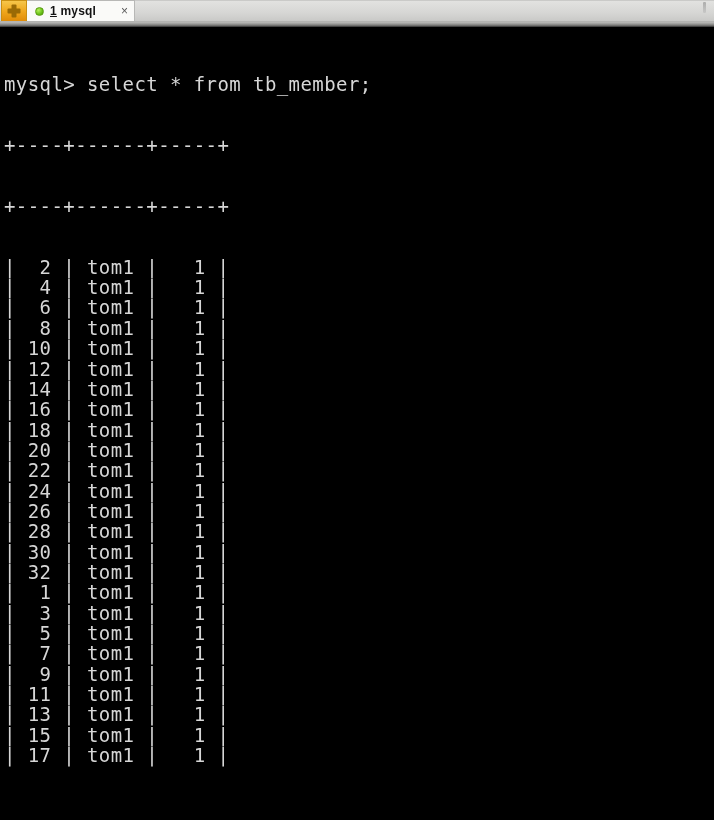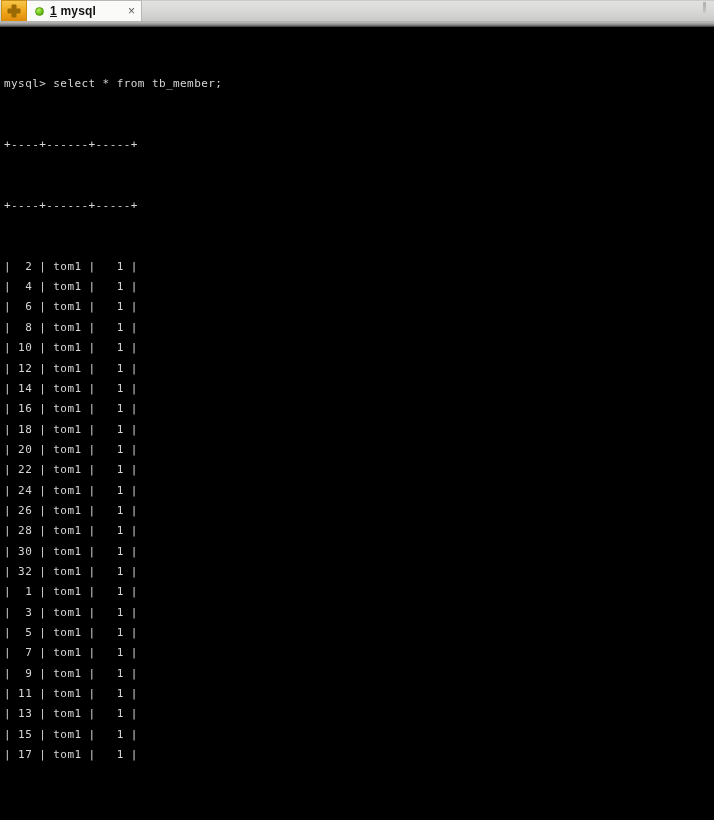--- a/index.html
+++ b/index.html
@@ -96,21 +96,21 @@
     height: 9px;
     border-radius: 50%;
     background: radial-gradient(circle at 35% 32%, #b6ef5e 0%, #6cc41a 55%, #3f8a06 100%);
     border: 1px solid #5d9e14;
     box-sizing: border-box;
     margin-right: 6px;
     flex: 0 0 auto;
   }
 
   .tab-label {
-    margin-right: 32px;
+    margin-right: 25px;
     letter-spacing: 0.2px;
   }
   .tab-label .mnemonic {
     text-decoration: underline;
   }
 
   .tab-close-icon {
     font-family: "Liberation Sans", sans-serif;
     font-size: 12px;
     font-weight: normal;
@@ -154,21 +154,21 @@
     background: linear-gradient(to bottom, #bdbdbb 0%, #9a9a98 40%, #6a6a68 75%, #2c2c2c 100%);
   }
 
   
   #terminal {
     width: 714px;
     height: 793px;
     background: #000000;
     color: #d6d6d6;
     font-family: "DejaVu Sans Mono", monospace;
-    font-size: 11px;
+    font-size: 19px;
     line-height: 20.35px;
     padding: 6px 0 0 4px;
     box-sizing: border-box;
     overflow: hidden;
     white-space: pre;
     letter-spacing: 0.42px;
   }
   .term-line {
     display: block;
     height: 20.35px;

